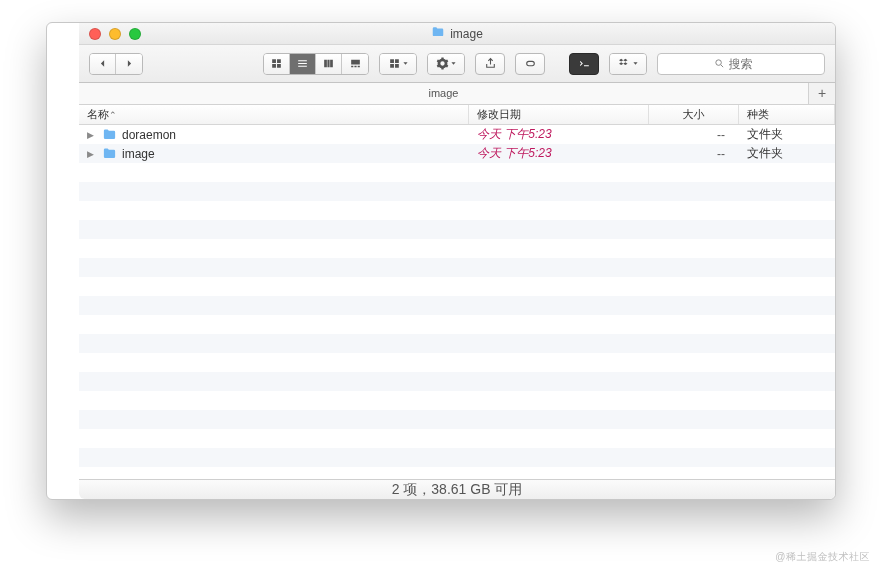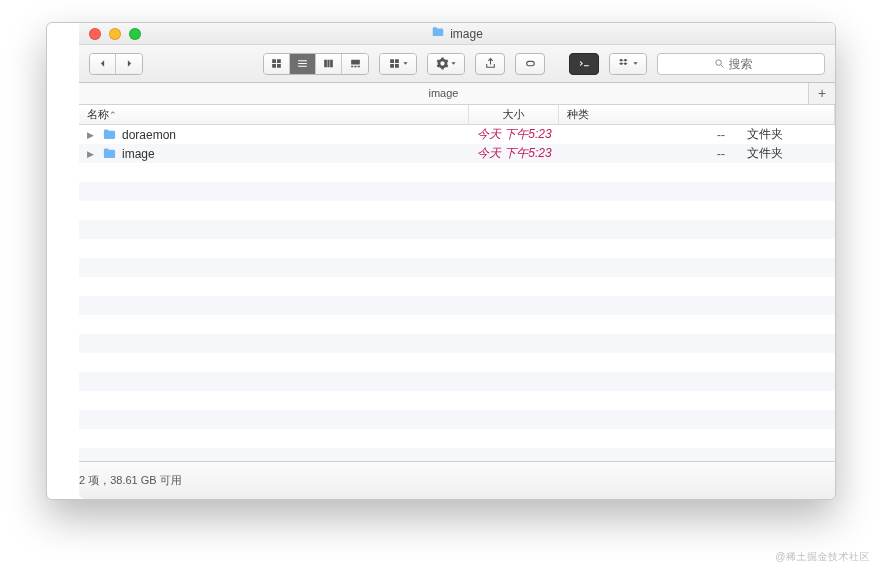--- a/index.html
+++ b/index.html
@@ -54,21 +54,21 @@
   .row .cell { display:flex; align-items:center; }
   .c-name { flex:0 0 390px; padding-left:8px; gap:5px;}
   .c-date { flex:0 0 180px; padding-left:8px; color:#be185d;font-style:italic;}
   .c-size { flex:0 0 90px; justify-content:flex-end; padding-right:14px; color:#555;}
   .c-kind { flex:1; padding-left:8px; color:#333;}
   .disclosure { color:#8a8a8a; font-size:9px; width:10px; display:inline-block;}
   .folder-ico svg { width:15px; height:15px; display:block;}
   
   .filler .row { height:19px; }
   
-  .statusbar { height:38px; background: linear-gradient(#fbfbfb,#efefef); border-top:1px solid #cfcfcf; display:flex; align-items:center; font-size:11px; color:#555; border-bottom-left-radius:6px; border-bottom-right-radius:6px;}
+  .statusbar { height:20px; background: linear-gradient(#fbfbfb,#efefef); border-top:1px solid #cfcfcf; display:flex; align-items:center; justify-content:center; font-size:14px; color:#555; border-bottom-left-radius:6px; border-bottom-right-radius:6px;}
   
   .watermark { position:absolute; right:12px; bottom:14px; font-size:10px; color:#bfbfbf; letter-spacing:0.5px;}
 </style>
 </head>
 <body>
 <div class="canvas">
 
 <div class="window">
 
   <div class="titlebar">
@@ -183,20 +183,23 @@
   <div class="tabbar">
     <div class="tab active">image</div>
     <div class="tab-add">+</div>
   </div>
 
   <div class="colhead">
     <div class="col col-name">
       <span>名称</span>
       <span class="sort-caret">⌃</span>
     </div>
+    <div class="col col-date">
+          <span>修改日期</span>
+        </div>
     <div class="col col-size">
           <span>大小</span>
         </div>
     <div class="col col-kind">
           <span>种类</span>
         </div>
   </div>
 
   <div class="rows">
     <div class="row">

